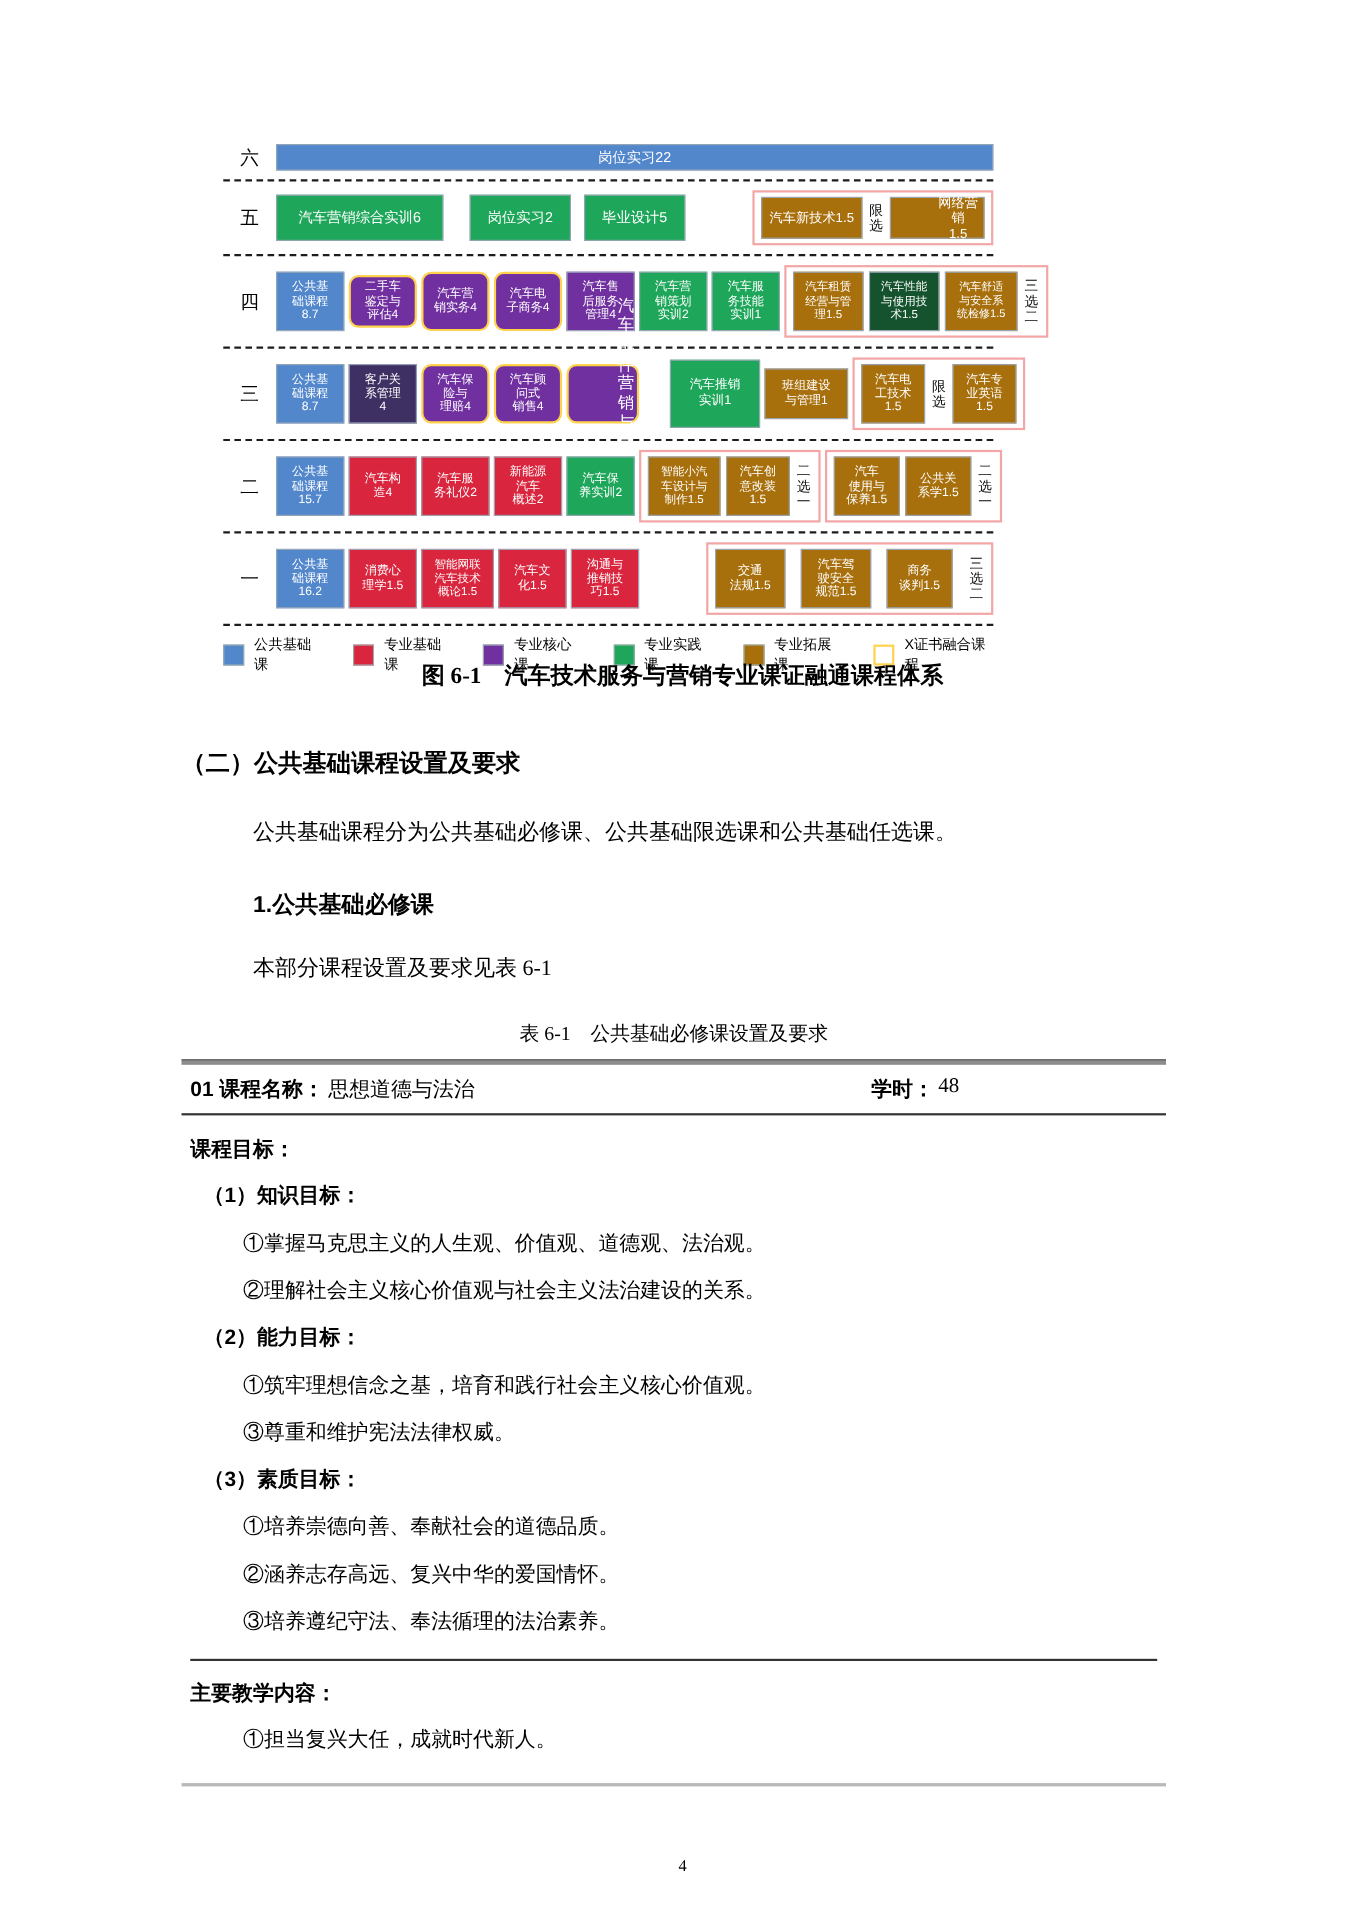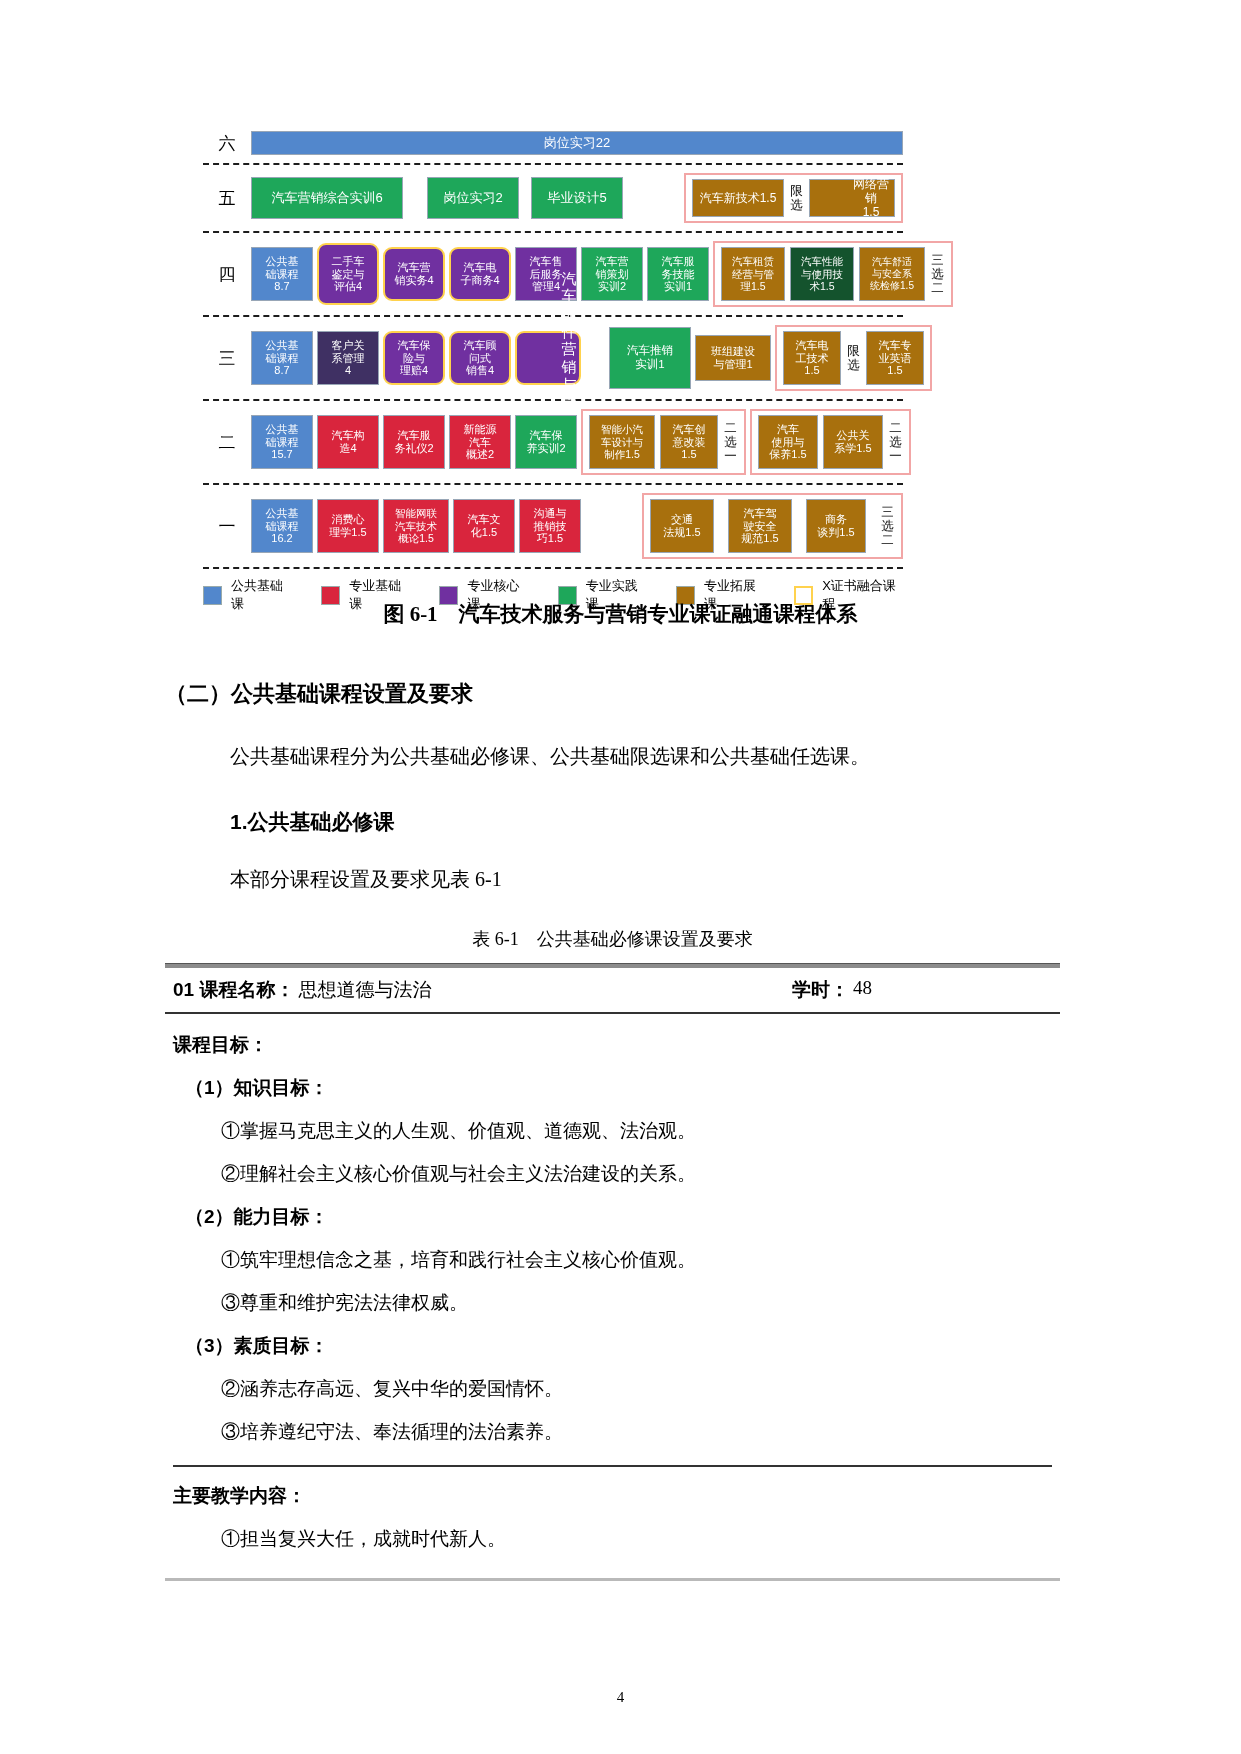--- a/index.html
+++ b/index.html
@@ -91,21 +91,21 @@
           </div>
         </div>
       </div>
       <div class="dash"></div>
       <div class="drow">
         <div class="rlabel">四</div>
         <div class="rcontent">
           <div class="box" style="background: rgb(82, 135, 204); width: 62px; height: 54px; font-size: 11px;">公共基
 础课程
 8.7</div>
-          <div class="box xc" style="background: rgb(112, 48, 160); border-color: rgb(255, 210, 77); width: 62px; height: 62px; font-size: 11px;">二手车
+          <div class="box xc" style="background: rgb(112, 48, 160); border-color: rgb(255, 210, 77); width: 62px; height: 48px; font-size: 11px;">二手车
 鉴定与
 评估4</div>
           <div class="box xc" style="background: rgb(112, 48, 160); border-color: rgb(255, 210, 77); width: 62px; height: 54px; font-size: 11px;">汽车营
 销实务4</div>
           <div class="box xc" style="background: rgb(112, 48, 160); border-color: rgb(255, 210, 77); width: 62px; height: 54px; font-size: 11px;">汽车电
 子商务4</div>
           <div class="box" style="background: rgb(112, 48, 160); width: 62px; height: 54px; font-size: 11px;">汽车售
 后服务
 管理4</div>
           <div class="box" style="background: rgb(30, 167, 90); width: 62px; height: 54px; font-size: 11px;">汽车营
@@ -287,20 +287,21 @@
       </div>
       <div class="tbody" id="tbody">
           <div class="ttitle">课程目标：</div>
           <div class="tline b ind1">（1）知识目标：</div>
           <div class="tline ind2">①掌握马克思主义的人生观、价值观、道德观、法治观。</div>
           <div class="tline ind2">②理解社会主义核心价值观与社会主义法治建设的关系。</div>
           <div class="tline b ind1">（2）能力目标：</div>
           <div class="tline ind2">①筑牢理想信念之基，培育和践行社会主义核心价值观。</div>
           <div class="tline ind2">③尊重和维护宪法法律权威。</div>
           <div class="tline b ind1">（3）素质目标：</div>
+          <div class="tline ind2">①培养崇德向善、奉献社会的道德品质。</div>
           <div class="tline ind2">②涵养志存高远、复兴中华的爱国情怀。</div>
           <div class="tline ind2">③培养遵纪守法、奉法循理的法治素养。</div>
           <div class="tdivider"></div>
           <div class="ttitle">主要教学内容：</div>
           <div class="tline ind2">①担当复兴大任，成就时代新人。</div>
         </div>
       <div class="tbottom"></div>
     </div>
   </div>
 

